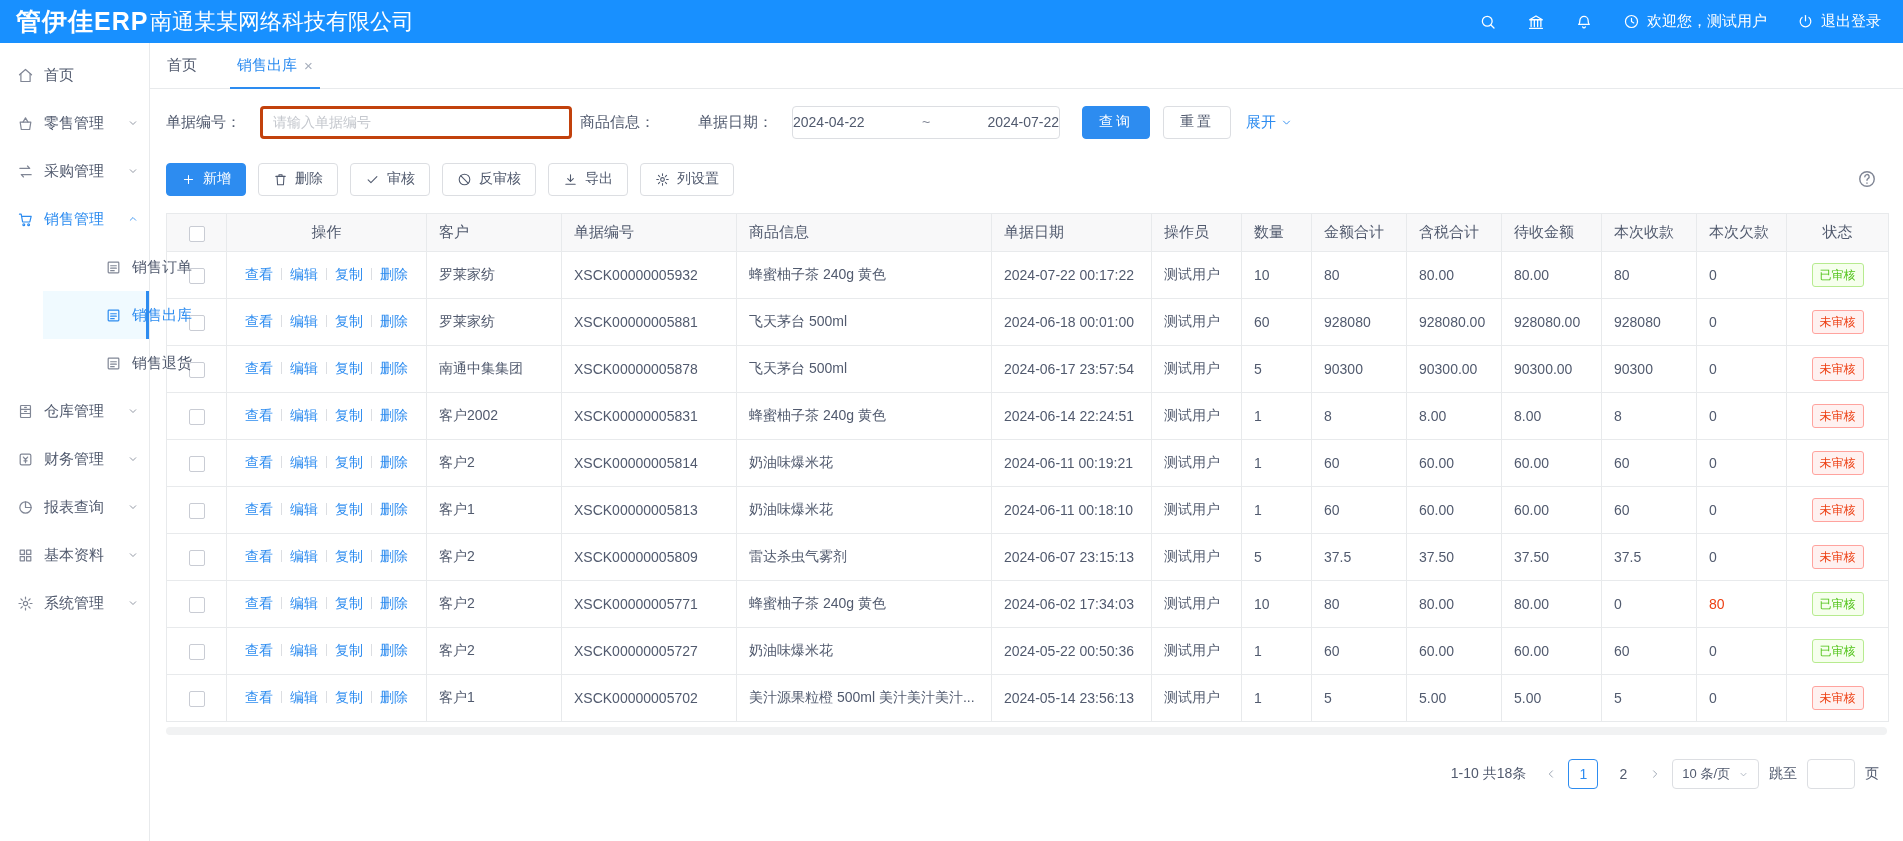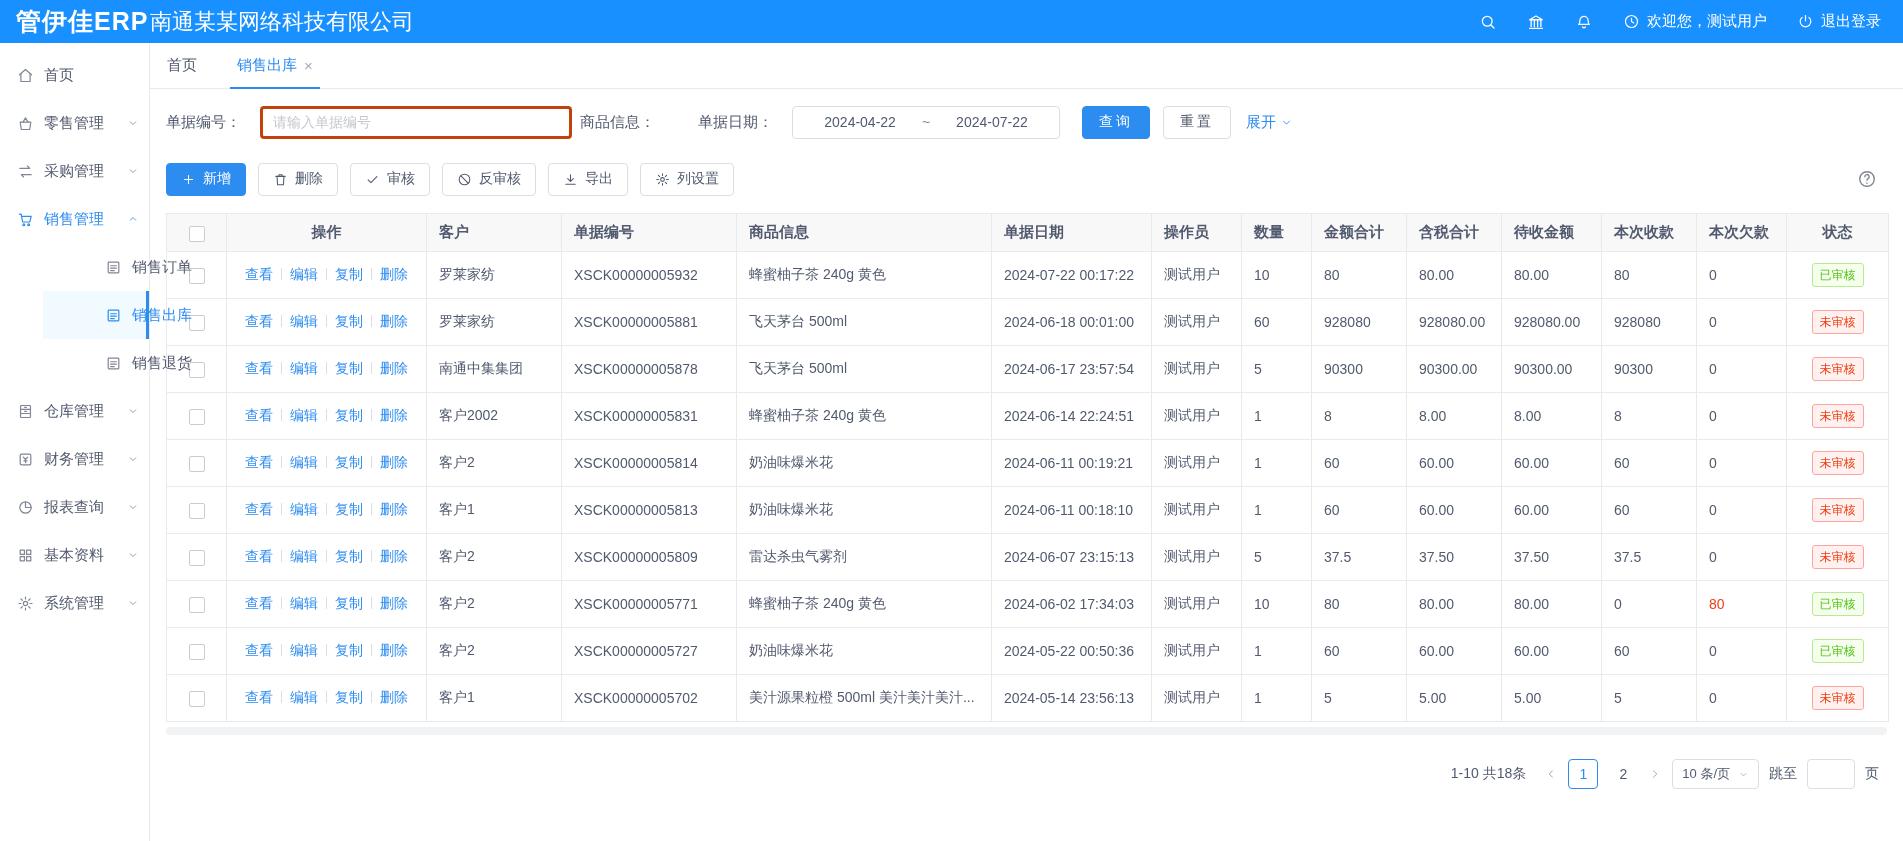--- a/index.html
+++ b/index.html
@@ -44,41 +44,41 @@
   
   .filterbar { height:66px; display:flex; align-items:center; padding-left:16px; font-size:15px; color:#515a6e; flex:none; white-space:nowrap; }
   .flabel { min-width:84px; margin-right:10px; }
   .flabel.ml1 { margin-left:8px; }
   .flabel.ml2 { margin-left:24px; }
   .finput { height:33px; border:3px solid #c2410c; border-radius:4px; padding:0 10px; font-size:14px; color:#515a6e; outline:none;
     font-family:inherit; }
   .finput::placeholder { color:#c5c8ce; }
   .w1 { width:312px; } .w2 { width:378px; }
   .date-box { width:268px; height:33px; border:1px solid #dcdee2; border-radius:4px; display:flex; align-items:center;
-    justify-content:center; gap:26px; font-size:14px; color:#515a6e; cursor:pointer; }
+    justify-content:space-between; gap:26px; font-size:14px; color:#515a6e; cursor:pointer; }
   .tilde { color:#808695; }
   .btn { height:33px; border-radius:4px; font-size:14px; padding:0 16px; cursor:pointer; font-family:inherit; }
   .btn.default { background:#fff; border:1px solid #dcdee2; color:#515a6e; margin-left:13px; letter-spacing:3px; }
   .btn.primary { background:#2d8cf0; border:1px solid #2d8cf0; color:#fff; margin-left:22px; letter-spacing:3px; }
   .expand { margin-left:15px; color:#2d8cf0; display:inline-flex; align-items:center; gap:4px; cursor:pointer; }
   .expand .icn { width:13px; height:13px; }
 
   
   .toolbar { height:48px; display:flex; align-items:center; padding-left:16px; gap:12px; flex:none; }
   .tbtn { height:33px; display:inline-flex; align-items:center; gap:7px; background:#fff; border:1px solid #dcdee2;
     border-radius:4px; padding:0 14px; font-size:14px; color:#515a6e; cursor:pointer; font-family:inherit; }
   .tbtn .icn { width:15px; height:15px; }
   .tbtn.primary { background:#2d8cf0; border-color:#2d8cf0; color:#fff; }
   .help { margin-left:auto; margin-right:26px; width:20px; height:20px; color:#808695; cursor:pointer; }
 
   
   .table-wrap { margin:10px 16px 0; }
   table { width:100%; border-collapse:collapse; table-layout:fixed; }
   th, td { border:1px solid #e8eaec; overflow:hidden; white-space:nowrap; text-overflow:ellipsis; }
-  thead th { background:#f8f8f9; height:38px; font-size:15px; font-weight:700; color:#515a6e; text-align:left; padding:0 12px; }
+  thead th { background:#f8f8f9; height:38px; font-size:15px; font-weight:400; color:#515a6e; text-align:left; padding:0 12px; }
   tbody td { height:47px; background:#fff; font-size:14px; color:#515a6e; padding:0 12px; }
   .center { text-align:center; }
   .checkbox { display:inline-block; width:16px; height:16px; border:1px solid #c9ccd4; border-radius:2px; background:#fff;
     vertical-align:middle; cursor:pointer; }
   .op-cell a { color:#2d8cf0; text-decoration:none; cursor:pointer; }
   .sep { display:inline-block; width:1px; height:12px; background:#dcdee2; margin:0 8px; vertical-align:-1px; }
   .badge { display:inline-block; font-size:12px; line-height:1; padding:5px 7px; border-radius:3px; }
   .badge.approved { color:#52c41a; background:#f6ffed; border:1px solid #b7eb8f; }
   .badge.pending  { color:#ed4014; background:#fff1f0; border:1px solid #ffa39e; }
   .red { color:#ed4014; }

